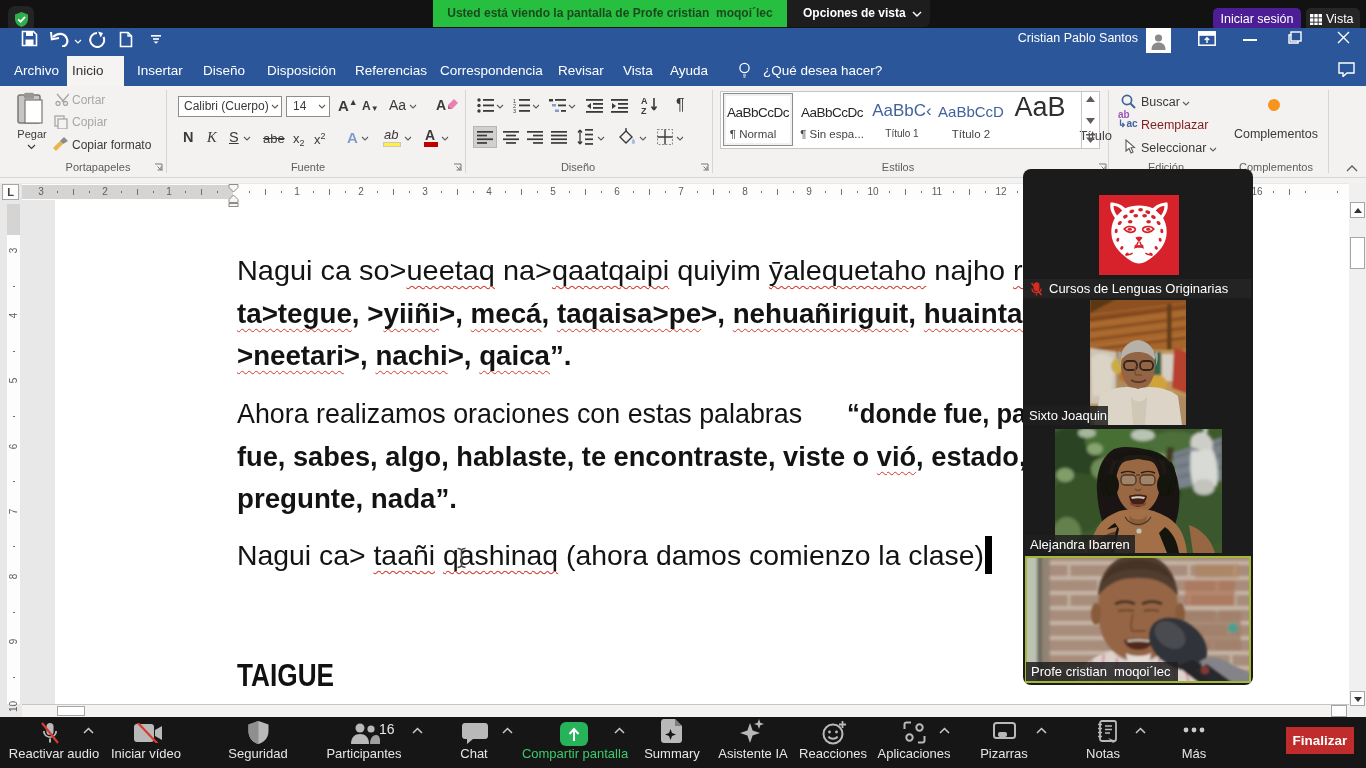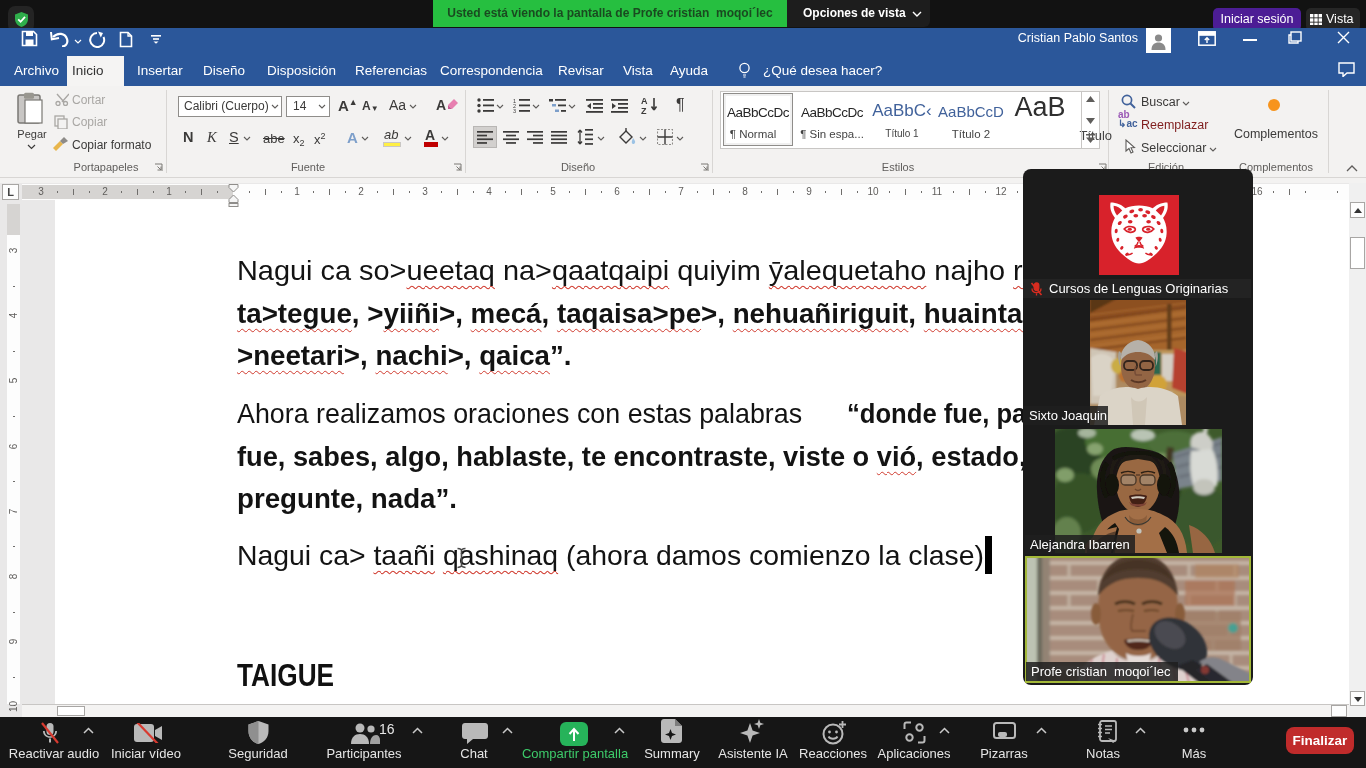--- a/index.html
+++ b/index.html
@@ -109,21 +109,21 @@
 
 <div id="ribbon" class="abs" style="left:0;top:86px;width:1366px;height:92px;background:#f3f2f1;border-bottom:1px solid #d8d6d4"></div>
 
 <div class="abs" style="left:166px;top:90px;width:1px;height:83px;background:#d8d6d4"></div>
 <div class="abs" style="left:465px;top:90px;width:1px;height:83px;background:#d8d6d4"></div>
 <div class="abs" style="left:712px;top:90px;width:1px;height:83px;background:#d8d6d4"></div>
 <div class="abs" style="left:1108px;top:90px;width:1px;height:83px;background:#d8d6d4"></div>
 <div class="abs" style="left:1328px;top:90px;width:1px;height:83px;background:#d8d6d4"></div>
 
 <div class="abs" style="left:0;top:161px;width:1366px;height:14px;font-size:11px;color:#5f5d5b">
-<span class="abs" style="left:48px;width:116px;text-align:center">Portapapeles</span>
+<span class="abs" style="left:40px;width:116px;text-align:center">Portapapeles</span>
 <span class="abs" style="left:250px;width:116px;text-align:center">Fuente</span>
 <span class="abs" style="left:520px;width:116px;text-align:center">Diseño</span>
 <span class="abs" style="left:840px;width:116px;text-align:center">Estilos</span>
 <span class="abs" style="left:1108px;width:116px;text-align:center">Edición</span>
 <span class="abs" style="left:1218px;width:116px;text-align:center">Complementos</span>
 </div>
 
 <svg class="abs" style="left:15px;top:92px" width="30" height="34" viewBox="0 0 30 34">
       <rect x="3" y="3" width="22" height="28" rx="2" fill="#c8c6c4" stroke="#7a7874" stroke-width="1.5"></rect>
       <rect x="9" y="0.8" width="10" height="6" rx="1.5" fill="#98968f"></rect>
@@ -884,13 +884,13 @@
 
 <svg class="abs" style="left:1183px;top:727px" width="22" height="6" viewBox="0 0 22 6">
     <g fill="#c9c9c9">
       <circle cx="3" cy="3" r="2.4"></circle>
       <circle cx="11" cy="3" r="2.4"></circle>
       <circle cx="19" cy="3" r="2.4"></circle>
     </g>
   </svg>
 <div class="tlab" style="left:1194px">Más</div>
 
-<div class="abs" style="left:1286px;top:727px;width:68px;height:27px;background:#c02b2b;border-radius:8px;color:#fff;font-size:13.5px;font-weight:bold;text-align:center;line-height:27px">Finalizar</div>
+<div class="abs" style="left:1286px;top:727px;width:68px;height:27px;background:#c02b2b;border-radius:0;color:#fff;font-size:13.5px;font-weight:bold;text-align:center;line-height:27px">Finalizar</div>
 
 </body></html>

